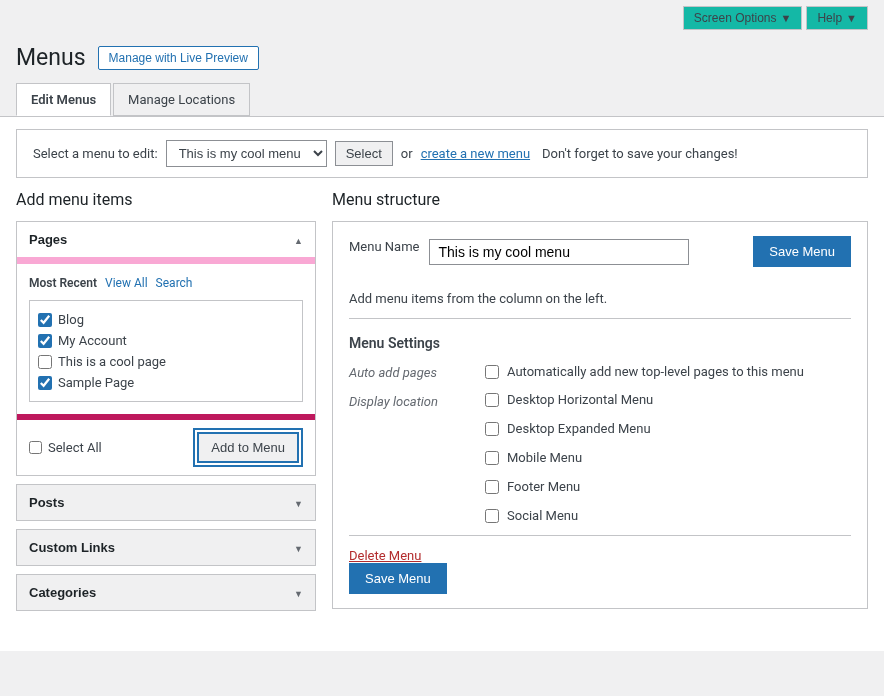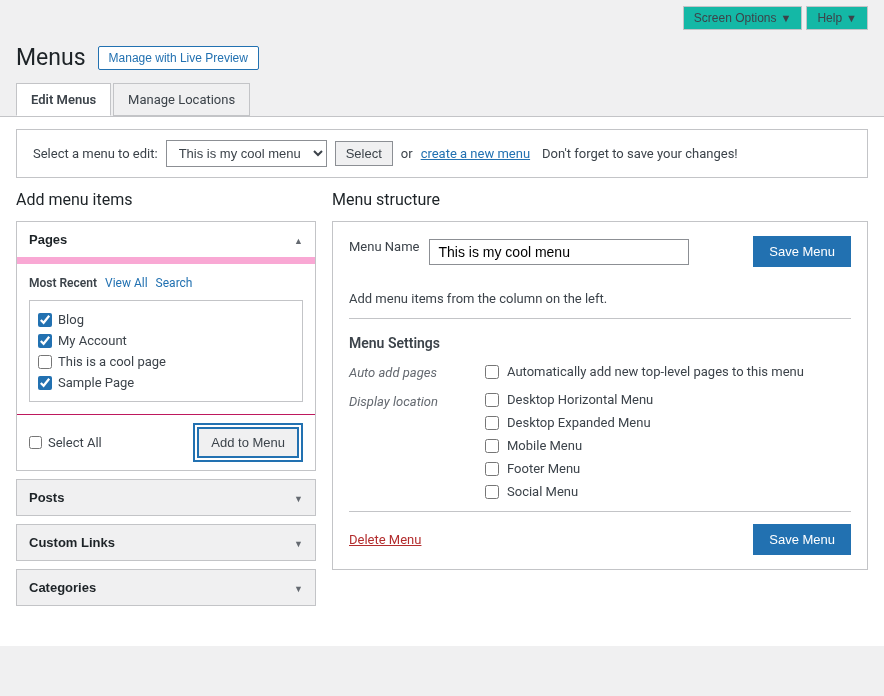--- a/index.html
+++ b/index.html
@@ -174,21 +174,21 @@
       height: 14px;
     }
     .item-row input[type="checkbox"].checked-blue {
       accent-color: #2271b1;
     }
     .accordion-footer {
       display: flex;
       align-items: center;
       justify-content: space-between;
       padding: 8px 12px;
-      border-top: 1px solid #be185d;
+      border-top: 6px solid #be185d;
     }
     .select-all-row {
       display: flex;
       align-items: center;
       gap: 6px;
       font-size: 13px;
     }
     .add-to-menu-btn {
       background: #f0f0f1;
       border: 2px solid #2271b1;
@@ -250,39 +250,40 @@
     .settings-label {
       font-style: italic;
       color: #646970;
       min-width: 120px;
       font-size: 13px;
       padding-top: 2px;
     }
     .settings-options {
       display: flex;
       flex-direction: column;
-      gap: 8px;
+      gap: 14px;
     }
     .option-row {
       display: flex;
       align-items: center;
       gap: 8px;
       font-size: 13px;
     }
     .option-row input[type="checkbox"] {
       width: 14px;
       height: 14px;
     }
     .right-panel-bottom {
       display: flex;
-      align-items: center;
+      align-items: flex-start;
       justify-content: space-between;
       border-top: 1px solid #c3c4c7;
       padding-top: 12px;
       margin-top: 12px;
+      flex-direction: column;
     }
     .delete-link {
       color: #b32d2e;
       text-decoration: underline;
       cursor: pointer;
       font-size: 13px;
     }
     .chevron { font-size: 11px; }
     .triangle-up::before { content: "▲"; font-size: 9px; color: #646970; }
     .triangle-down::before { content: "▼"; font-size: 9px; color: #646970; }

